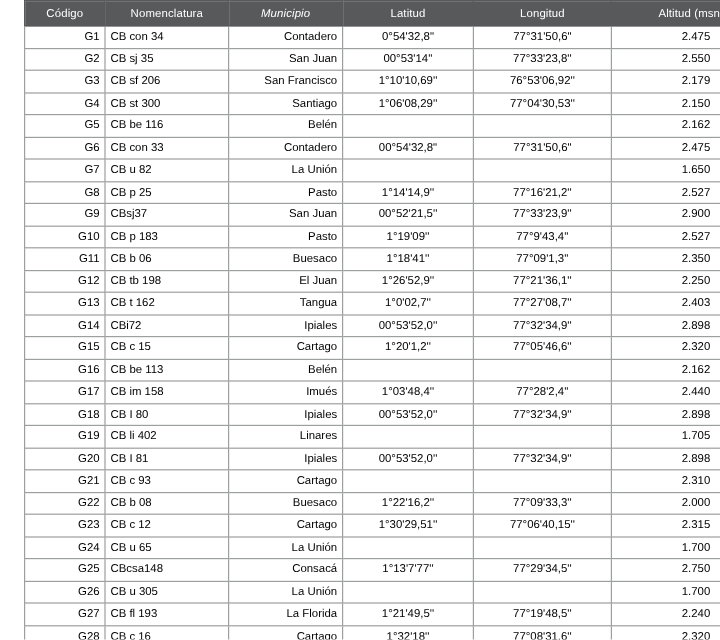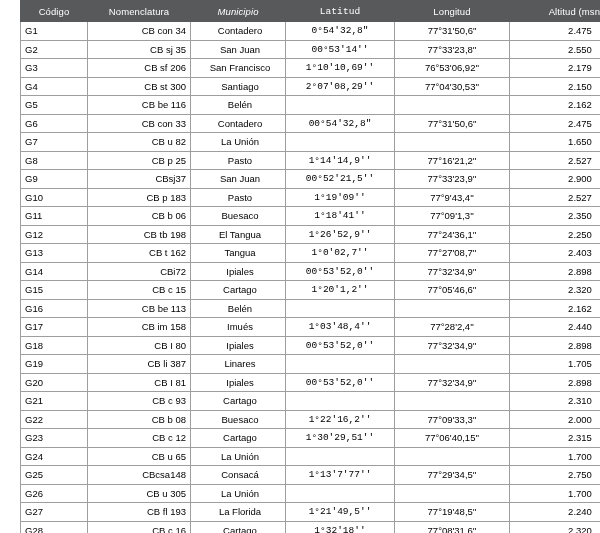--- a/index.html
+++ b/index.html
@@ -38,24 +38,24 @@
   }
   table.data-table td {
     border: 1px solid #9d9e9f;
     height: 17.5px;
     font-size: 9.5px;
     color: #000000;
     padding: 0 4px;
     white-space: nowrap;
     overflow: hidden;
   }
-  .c-codigo      { width: 62px;  text-align: left; }
-  .c-nomen       { width: 98px;  text-align: right; }
-  .c-muni        { width: 90px;  text-align: center; padding-left: 8px !important; }
-  .c-lat         { width: 104px; text-align: center; font-family: Liberation Mono, monospace; }
+  .c-codigo      { width: 62px;  text-align: right; }
+  .c-nomen       { width: 98px;  text-align: left; }
+  .c-muni        { width: 90px;  text-align: right; padding-left: 8px !important; }
+  .c-lat         { width: 104px; text-align: center; }
   .c-lon         { width: 110px; text-align: center; }
   .c-alt         { width: 136px; text-align: center; }
   th.c-muni      { text-align: center; padding-left: 2px !important; font-style: italic; }
 </style>
 </head>
 <body>
 
 <div class="table-wrap">
   <table class="data-table">
     <thead>
@@ -90,21 +90,21 @@
           <td class="c-nomen">CB sf 206</td>
           <td class="c-muni">San Francisco</td>
           <td class="c-lat">1°10'10,69''</td>
           <td class="c-lon">76°53'06,92''</td>
           <td class="c-alt">2.179</td>
         </tr>
         <tr>
           <td class="c-codigo">G4</td>
           <td class="c-nomen">CB st 300</td>
           <td class="c-muni">Santiago</td>
-          <td class="c-lat">2°07'08,29''</td>
+          <td class="c-lat">1°06'08,29''</td>
           <td class="c-lon">77°04'30,53''</td>
           <td class="c-alt">2.150</td>
         </tr>
         <tr>
           <td class="c-codigo">G5</td>
           <td class="c-nomen">CB be 116</td>
           <td class="c-muni">Belén</td>
           <td class="c-lat"></td>
           <td class="c-lon"></td>
           <td class="c-alt">2.162</td>
@@ -153,23 +153,23 @@
           <td class="c-codigo">G11</td>
           <td class="c-nomen">CB b 06</td>
           <td class="c-muni">Buesaco</td>
           <td class="c-lat">1°18'41''</td>
           <td class="c-lon">77°09'1,3''</td>
           <td class="c-alt">2.350</td>
         </tr>
         <tr>
           <td class="c-codigo">G12</td>
           <td class="c-nomen">CB tb 198</td>
-          <td class="c-muni">El Tangua</td>
+          <td class="c-muni">El Juan</td>
           <td class="c-lat">1°26'52,9''</td>
-          <td class="c-lon">77°24'36,1''</td>
+          <td class="c-lon">77°21'36,1''</td>
           <td class="c-alt">2.250</td>
         </tr>
         <tr>
           <td class="c-codigo">G13</td>
           <td class="c-nomen">CB t 162</td>
           <td class="c-muni">Tangua</td>
           <td class="c-lat">1°0'02,7''</td>
           <td class="c-lon">77°27'08,7''</td>
           <td class="c-alt">2.403</td>
         </tr>
@@ -208,21 +208,21 @@
         <tr>
           <td class="c-codigo">G18</td>
           <td class="c-nomen">CB I 80</td>
           <td class="c-muni">Ipiales</td>
           <td class="c-lat">00°53'52,0''</td>
           <td class="c-lon">77°32'34,9''</td>
           <td class="c-alt">2.898</td>
         </tr>
         <tr>
           <td class="c-codigo">G19</td>
-          <td class="c-nomen">CB li 387</td>
+          <td class="c-nomen">CB li 402</td>
           <td class="c-muni">Linares</td>
           <td class="c-lat"></td>
           <td class="c-lon"></td>
           <td class="c-alt">1.705</td>
         </tr>
         <tr>
           <td class="c-codigo">G20</td>
           <td class="c-nomen">CB I 81</td>
           <td class="c-muni">Ipiales</td>
           <td class="c-lat">00°53'52,0''</td>

